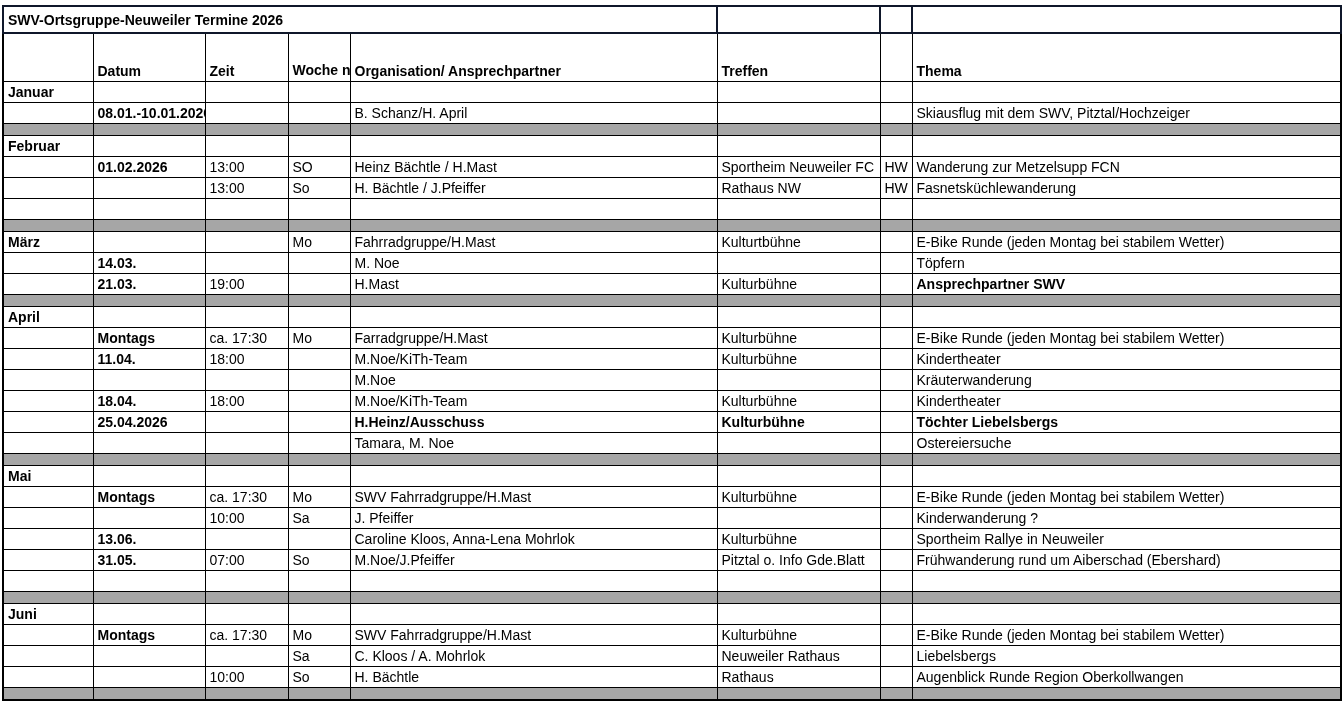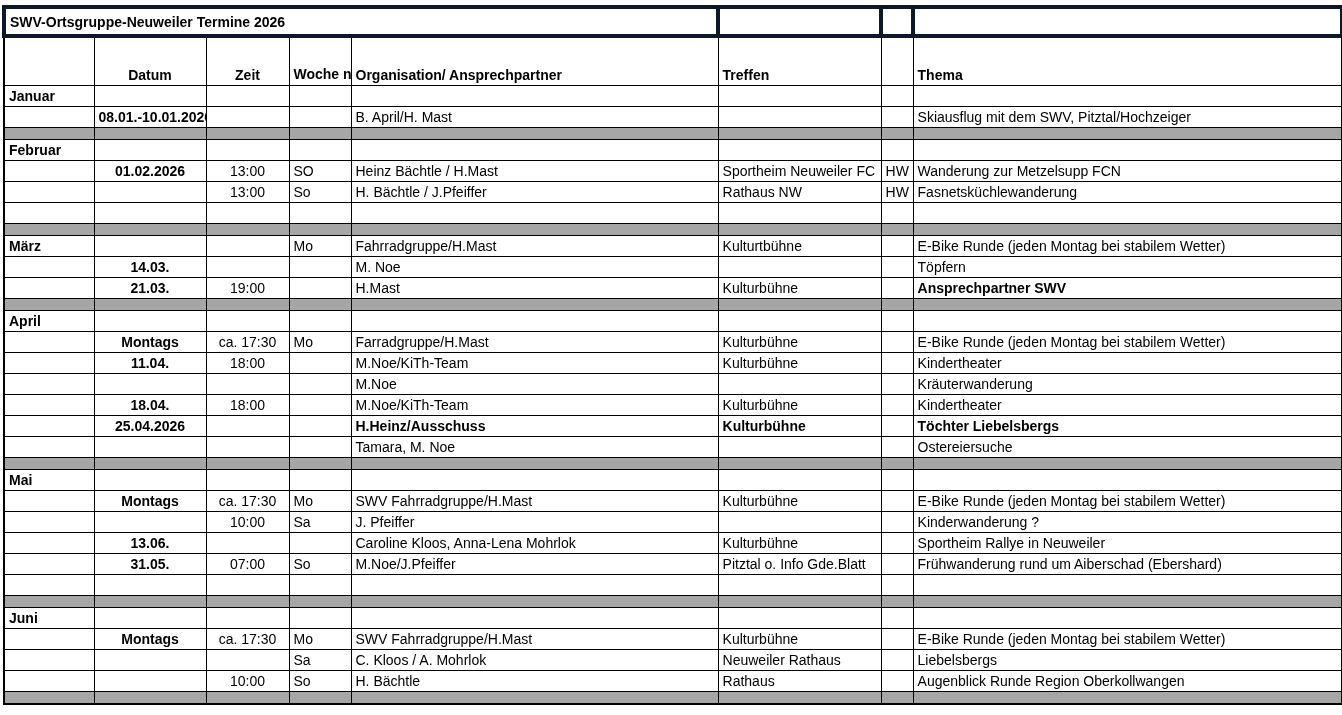--- a/index.html
+++ b/index.html
@@ -18,37 +18,37 @@
     border: 2px solid #000;
   }
   table.grid td {
     border: 1px solid #000;
     padding: 0 4px;
     font-size: 14px;
     vertical-align: middle;
     overflow: hidden;
     white-space: nowrap;
   }
-  tr.title-row td { border: 4px solid #0f172a; }
+  tr.title-row td { border: 2px solid #0f172a; }
   td.title-cell {
     font-size: 19px;
     font-weight: bold;
     height: 25px;
     padding-left: 5px;
   }
   tr.header-row td {
     vertical-align: bottom;
     font-weight: bold;
     height: 45px;
     padding-bottom: 2px;
   }
   td.pre { white-space: pre-line; line-height: 1.25; }
   tr.data-row td { height: 20px; }
   tr.spacer-row td { height: 11px; background: var(--spacer, #a6a6a6); padding: 0; }
-  .al-r { text-align: center; }
+  .al-r { text-align: left; }
   .b { font-weight: bold; margin-top: 30px; }
 </style>
 </head>
 <body>
 
 <div class="sheet">
   <table class="grid">
     <colgroup>
       <col style="width:90px">
         <col style="width:112px">
@@ -87,21 +87,21 @@
           <td></td>
           <td></td>
           <td></td>
           <td></td>
         </tr>
         <tr class="data-row">
           <td></td>
           <td class="al-r b">08.01.-10.01.2026</td>
           <td class="al-r"></td>
           <td></td>
-          <td>B. April/H. Mast</td>
+          <td>B. Schanz/H. April</td>
           <td></td>
           <td></td>
           <td>Skiausflug mit dem SWV, Pitztal/Hochzeiger</td>
         </tr>
         <tr class="spacer-row">
           <td></td>
           <td></td>
           <td></td>
           <td></td>
           <td></td>

